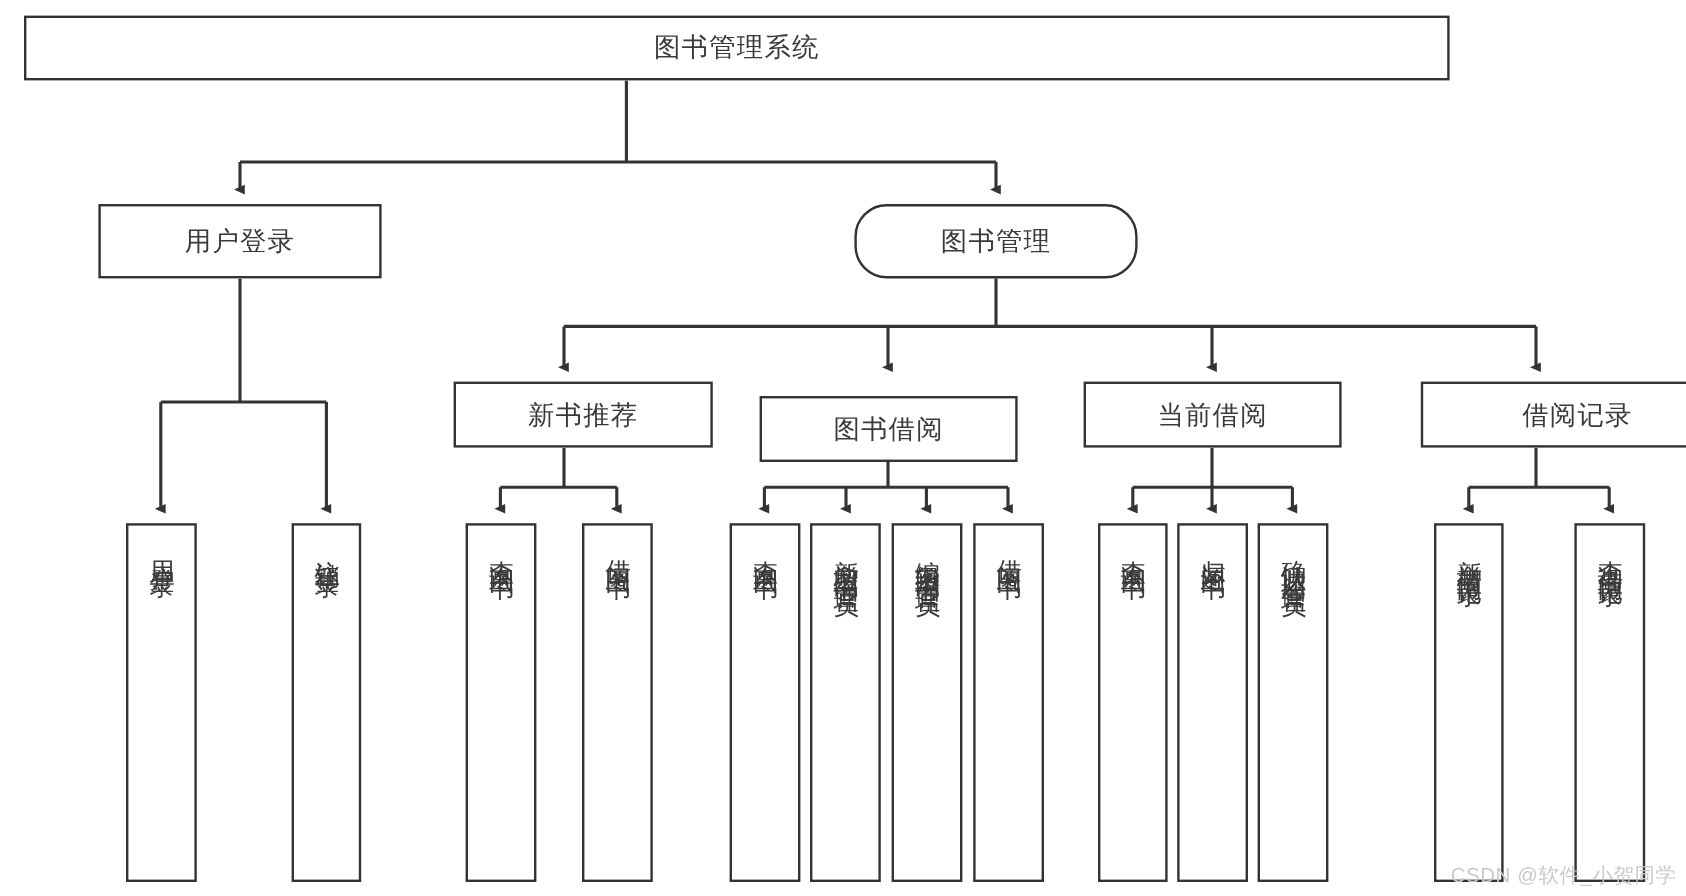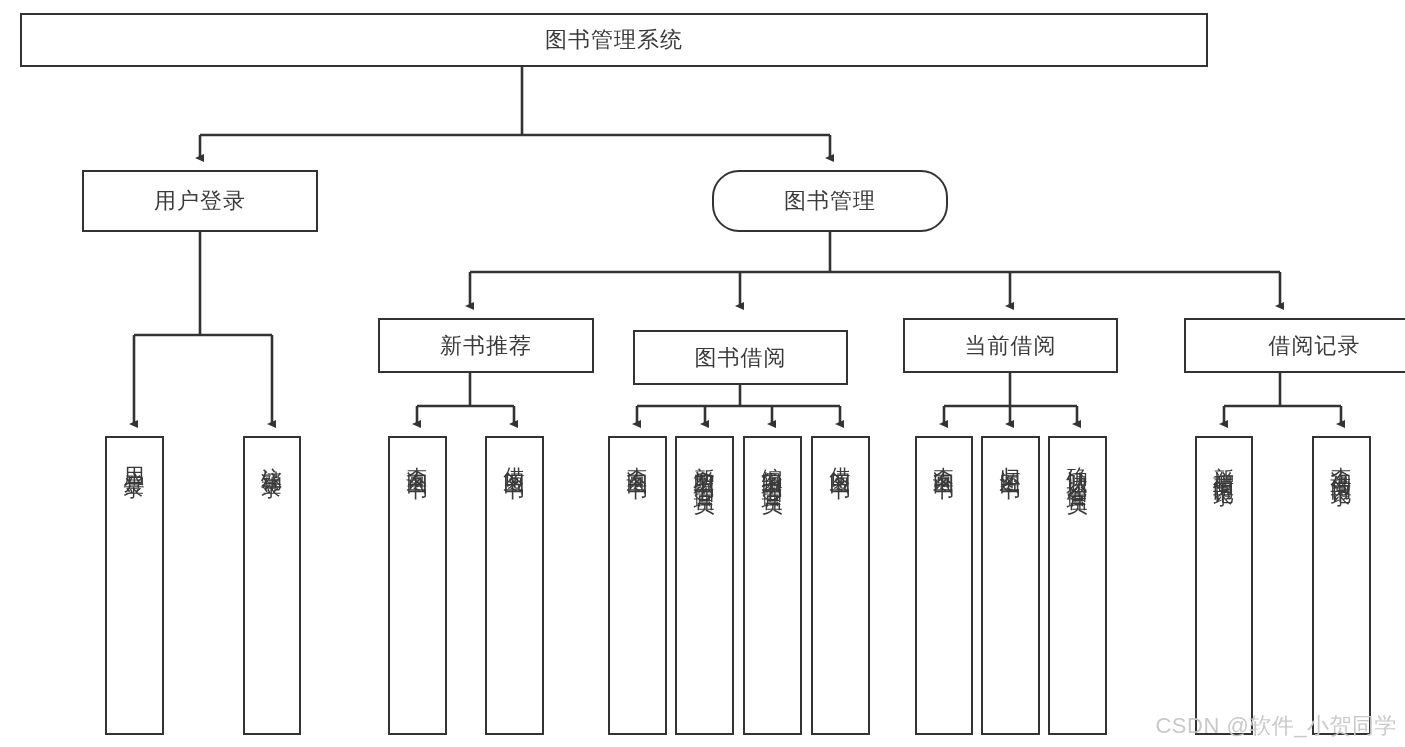--- a/index.html
+++ b/index.html
@@ -51,21 +51,21 @@
     text-orientation: upright;
     letter-spacing: 4px;
     line-height: 1;
     white-space: nowrap;
     color: #3a3a3a;
   }
   .watermark {
     position: absolute;
     right: 8px;
     bottom: 6px;
-    font-size: 22px;
+    font-size: 17px;
     color: #c9c9c9;
     letter-spacing: 0.5px;
     white-space: nowrap;
     pointer-events: none;
   }
 </style>
 </head>
 <body>
 
 <div id="diagram-root">

